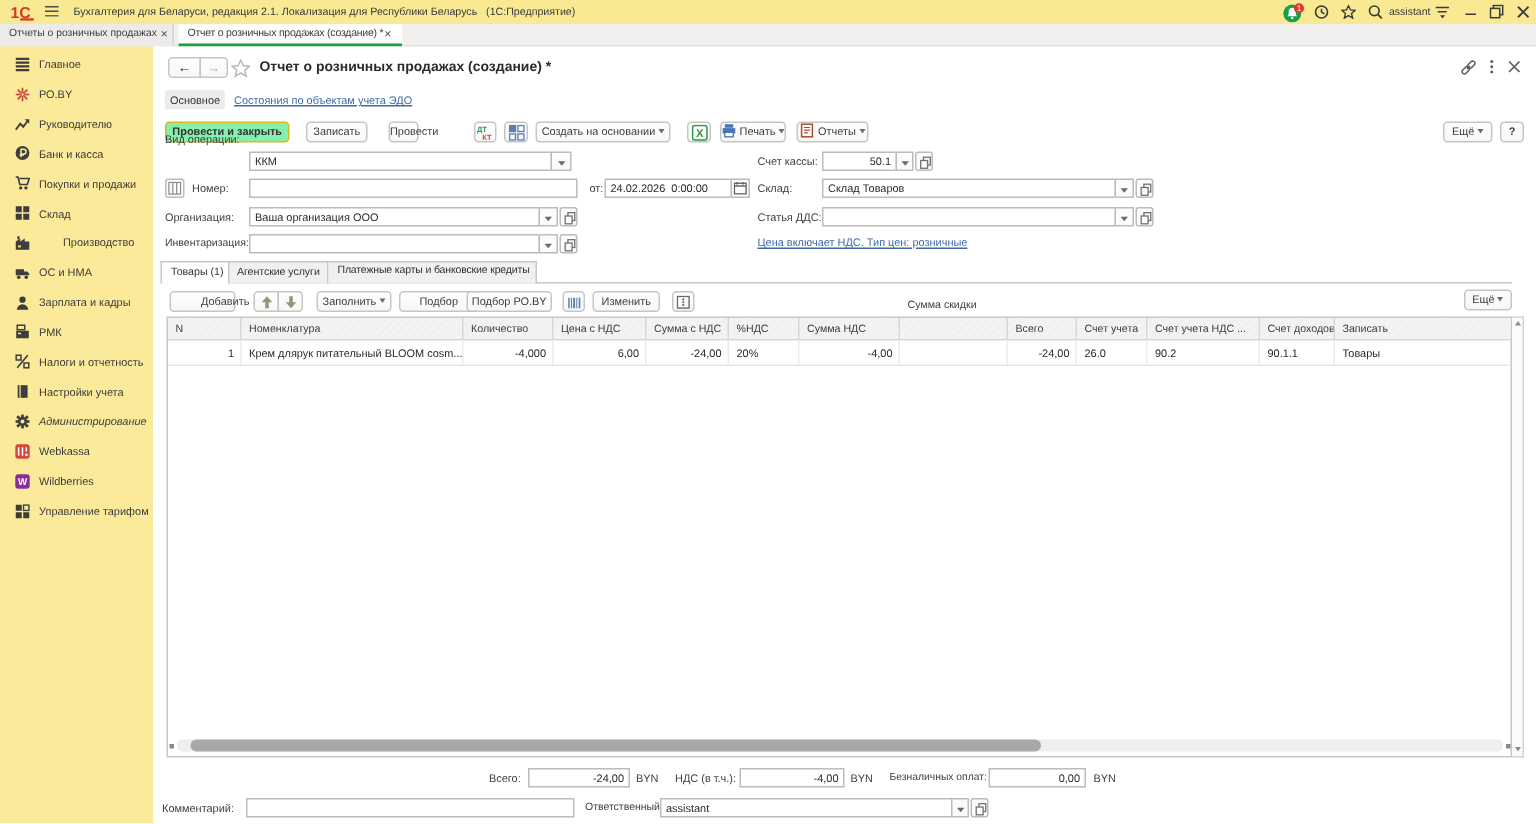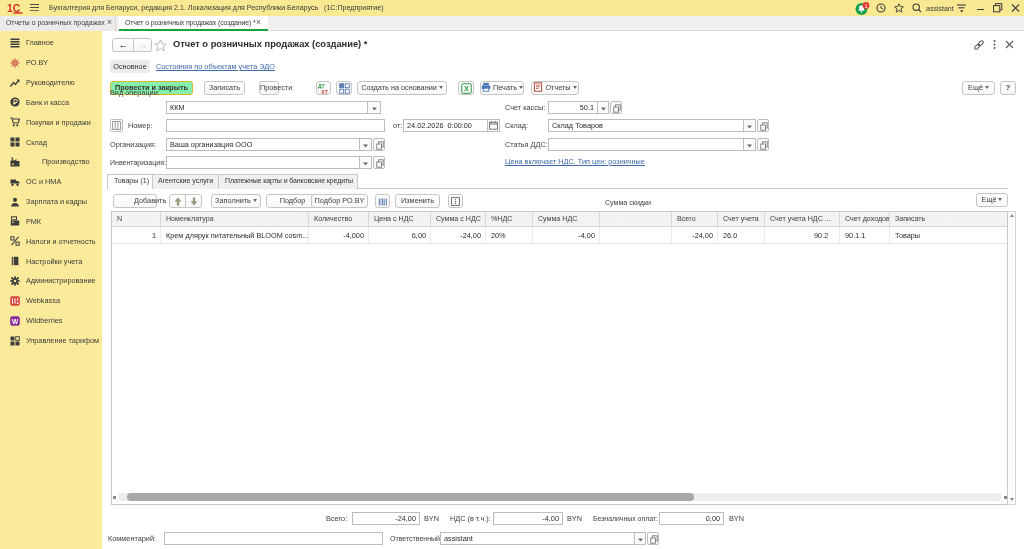--- a/index.html
+++ b/index.html
@@ -158,21 +158,21 @@
         <rect x="4.1" y="7.6" width="1.8" height="2"></rect>
         <rect x="0.4" y="4.1" width="2" height="1.8"></rect>
         <rect x="7.6" y="4.1" width="2" height="1.8"></rect>
         <rect x="1.2" y="1.2" width="1.9" height="1.9" transform="rotate(45 2.15 2.15)"></rect>
         <rect x="6.9" y="1.2" width="1.9" height="1.9" transform="rotate(45 7.85 2.15)"></rect>
         <rect x="1.2" y="6.9" width="1.9" height="1.9" transform="rotate(45 2.15 7.85)"></rect>
         <rect x="6.9" y="6.9" width="1.9" height="1.9" transform="rotate(45 7.85 7.85)"></rect>
       </g>
       <circle cx="5" cy="5" r="1.3" fill="#fbea99"></circle>
     </svg></div>
-<div class="abs" style="left:26px;top:276.4px;font-size:7.3px;color:#3c3c3c;white-space:nowrap;">Администрирование</div>
+<div class="abs" style="left:26px;top:276.4px;font-size:7.3px;color:#3c3c3c;white-space:nowrap;font-style:italic;">Администрирование</div>
 <div class="abs" style="left:10px;top:295.9px;width:10px;height:10px;"><svg width="10" height="10" viewBox="0 0 10 10">
       <rect x="0.2" y="0.2" width="9.6" height="9.6" rx="2" fill="#d8453c"></rect>
       <g stroke="#fff" stroke-width="1">
         <line x1="2.4" y1="2.2" x2="2.4" y2="7.8"></line>
         <line x1="5" y1="2.2" x2="5" y2="7.8"></line>
         <line x1="7.6" y1="2.2" x2="7.6" y2="5"></line>
       </g>
       <circle cx="7.6" cy="7.2" r="0.9" fill="#fff"></circle>
     </svg></div>
 <div class="abs" style="left:26px;top:296.2px;font-size:7.3px;color:#3c3c3c;white-space:nowrap;">Webkassa</div>
@@ -413,21 +413,21 @@
 <div class="abs" style="left:889px;top:227px;width:1px;height:16px;background:#ecebe9;"></div>
 <div class="abs" style="left:111px;top:231px;width:45px;text-align:right;font-size:7.3px;color:#2b2b2b;white-space:nowrap;">1</div>
 <div class="abs" style="left:166px;top:231px;font-size:7.3px;color:#2b2b2b;white-space:nowrap;">Крем длярук питательный BLOOM cosm...</div>
 <div class="abs" style="left:308px;top:231px;width:56px;text-align:right;font-size:7.3px;color:#2b2b2b;white-space:nowrap;">-4,000</div>
 <div class="abs" style="left:368px;top:231px;width:58px;text-align:right;font-size:7.3px;color:#2b2b2b;white-space:nowrap;">6,00</div>
 <div class="abs" style="left:430px;top:231px;width:51px;text-align:right;font-size:7.3px;color:#2b2b2b;white-space:nowrap;">-24,00</div>
 <div class="abs" style="left:491px;top:231px;font-size:7.3px;color:#2b2b2b;white-space:nowrap;">20%</div>
 <div class="abs" style="left:532px;top:231px;width:63px;text-align:right;font-size:7.3px;color:#2b2b2b;white-space:nowrap;">-4,00</div>
 <div class="abs" style="left:671px;top:231px;width:42px;text-align:right;font-size:7.3px;color:#2b2b2b;white-space:nowrap;">-24,00</div>
 <div class="abs" style="left:723px;top:231px;font-size:7.3px;color:#2b2b2b;white-space:nowrap;">26.0</div>
-<div class="abs" style="left:770px;top:231px;font-size:7.3px;color:#2b2b2b;white-space:nowrap;margin-left:44px;">90.2</div>
+<div class="abs" style="left:770px;top:231px;font-size:7.3px;color:#2b2b2b;white-space:nowrap;">90.2</div>
 <div class="abs" style="left:845px;top:231px;font-size:7.3px;color:#2b2b2b;white-space:nowrap;">90.1.1</div>
 <div class="abs" style="left:895px;top:231px;font-size:7.3px;color:#2b2b2b;white-space:nowrap;">Товары</div>
 <div class="abs" style="left:112px;top:243px;width:895px;height:1px;background:#e7e6e4;"></div>
 <div class="abs" style="left:1008px;top:211px;width:8px;height:294px;background:#fbfbfa;border:1px solid #d5d4d2;border-left:none;"></div>
 <div class="abs" style="left:1010px;top:214px;width:0;height:0;border-left:2px solid transparent;border-right:2px solid transparent;border-bottom:3px solid #8a8a88;"></div>
 <div class="abs" style="left:1010px;top:498px;width:0;height:0;border-left:2px solid transparent;border-right:2px solid transparent;border-top:3px solid #8a8a88;"></div>
 <div class="abs" style="left:118px;top:493px;width:884px;height:8px;background:#efeeec;border-radius:4px;"></div>
 <div class="abs" style="left:127px;top:493px;width:567px;height:8px;background:#a9a8a6;border-radius:4px;"></div>
 <div class="abs" style="left:113px;top:496px;width:3px;height:3px;background:#8a8a88;"></div>
 <div class="abs" style="left:1004px;top:496px;width:3px;height:3px;background:#8a8a88;"></div>

